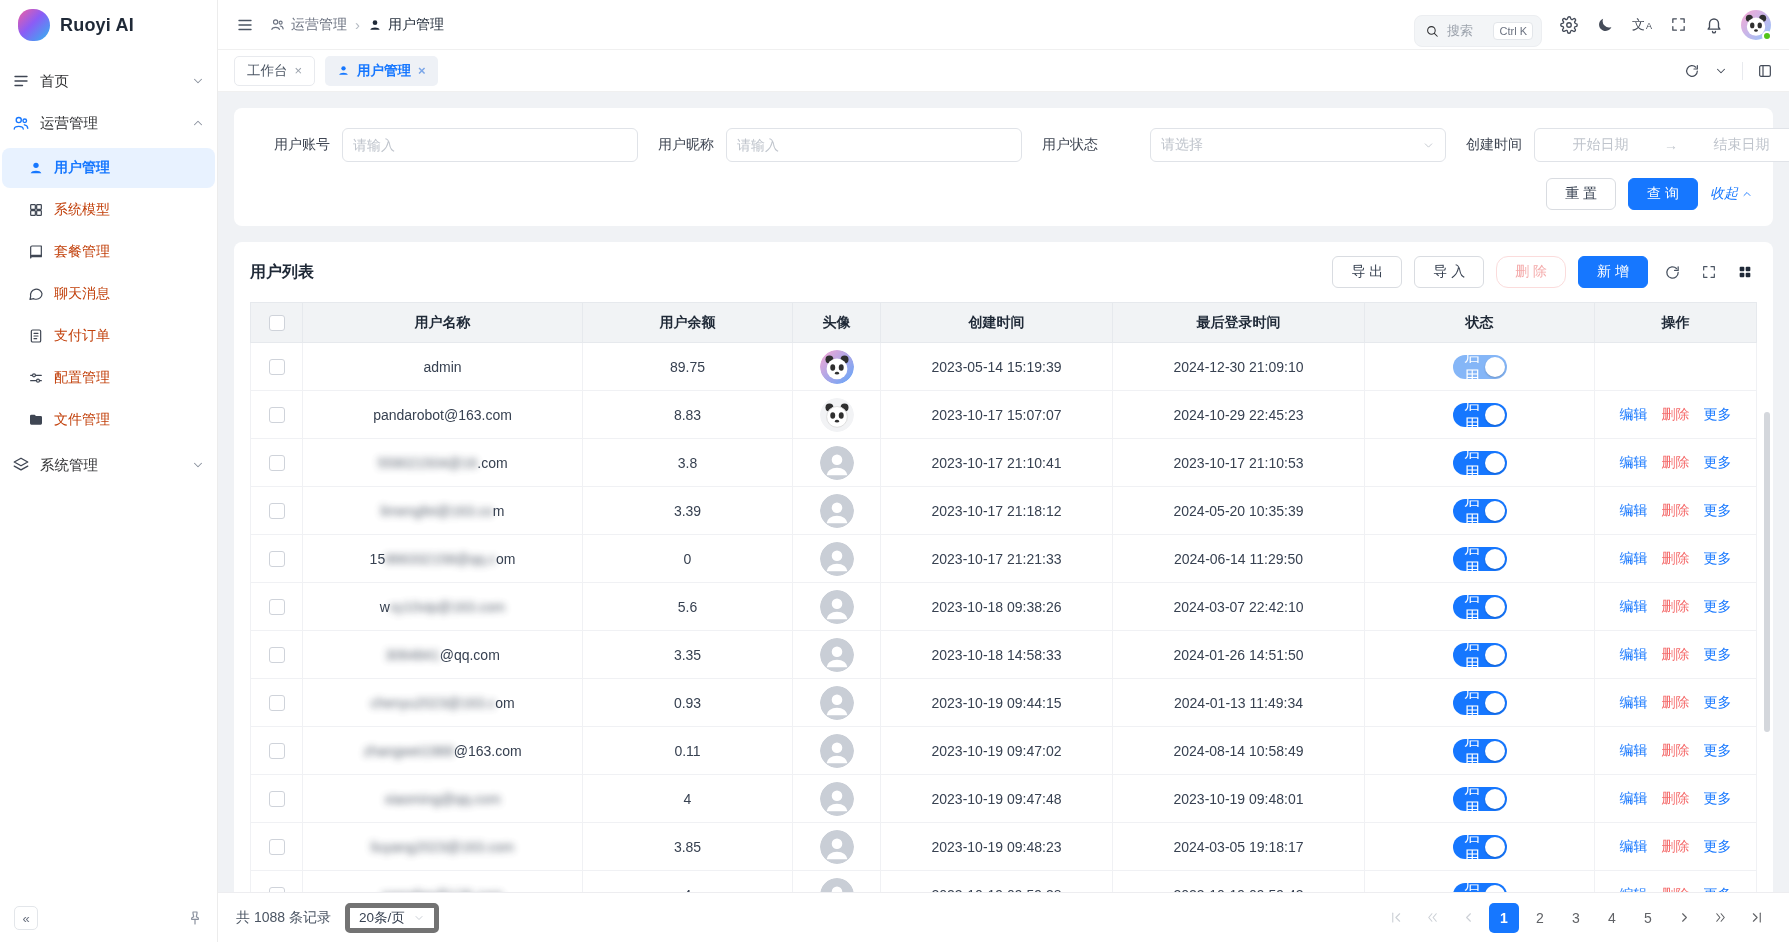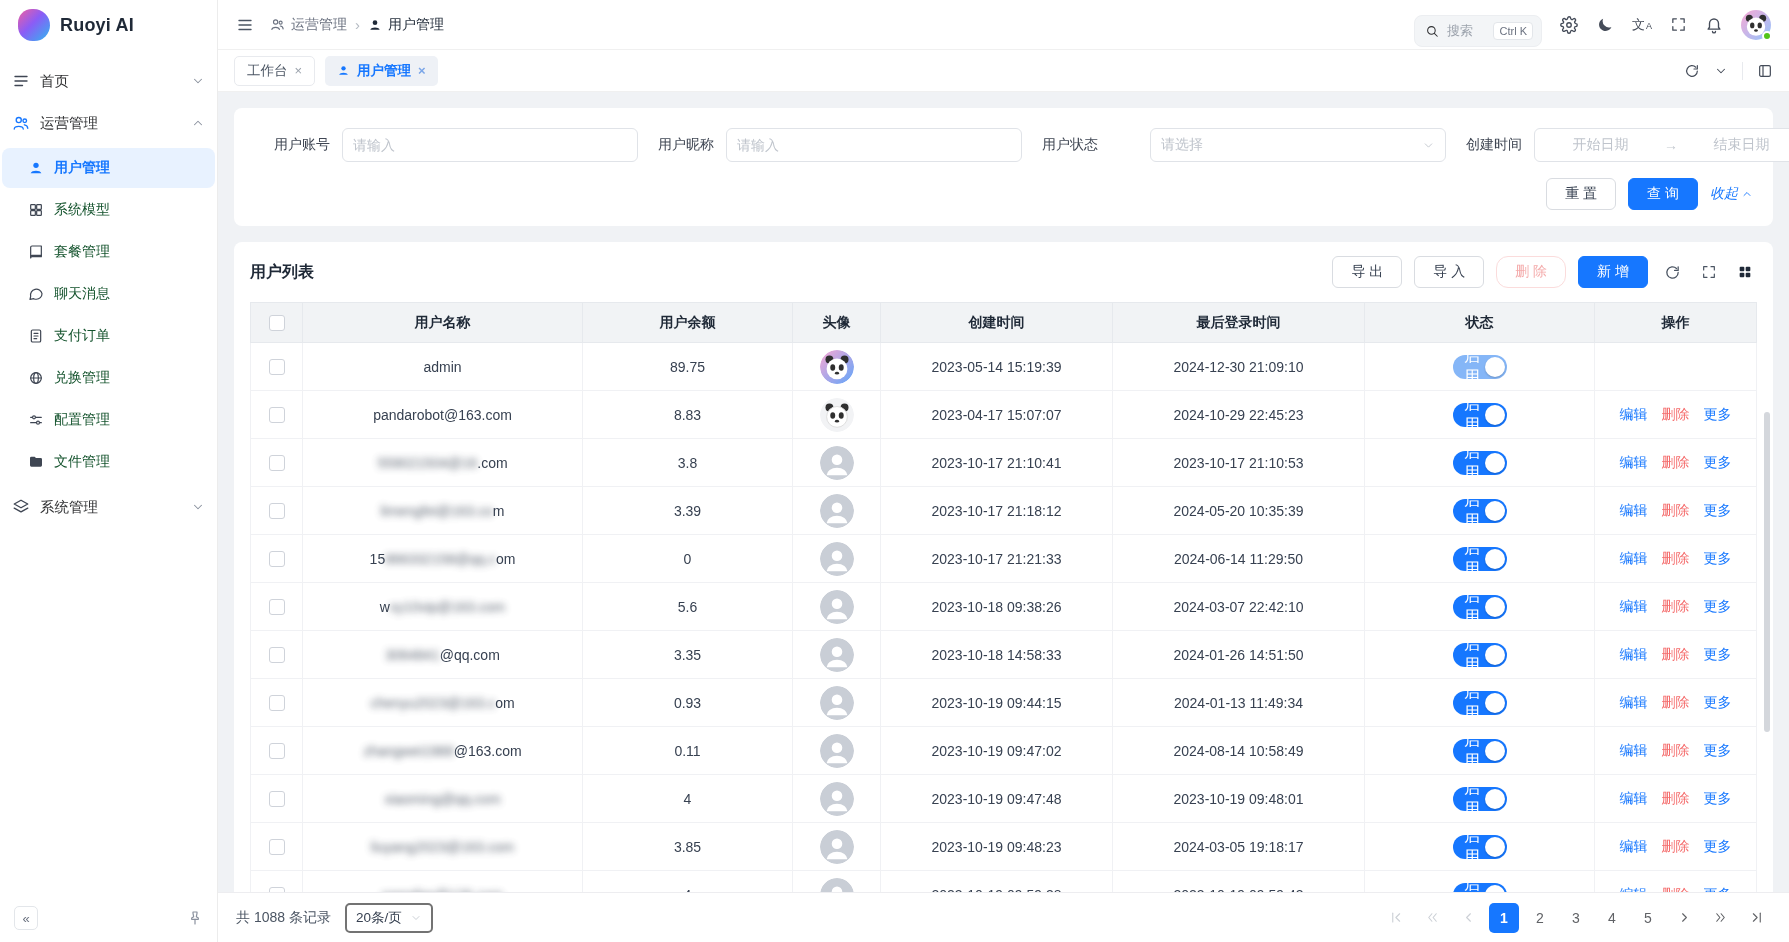--- a/index.html
+++ b/index.html
@@ -12,21 +12,21 @@
   .sidebar { width:218px; background:#fff; border-right:1px solid #ececec; display:flex; flex-direction:column; flex:none; }
   .logo { height:50px; display:flex; align-items:center; gap:10px; padding:0 18px; }
   .logo-mark { width:32px; height:32px; border-radius:46% 54% 52% 48%; background:linear-gradient(135deg,#f05fa0 0%,#8b5cf6 45%,#2fb7f0 100%); flex:none; }
   .logo-text { font-size:18px; font-weight:700; color:#1f2937; letter-spacing:.2px; }
   .nav { padding:10px 2px; flex:1; }
   .mi { height:42px; display:flex; align-items:center; gap:10px; padding:0 10px; border-radius:8px; color:#303133; cursor:pointer; font-size:14.5px; }
   .mi .ic { color:#3f4653; display:flex; }
   .mi.ops .ic { color:#1677ff; }
   .mi .chev { margin-left:auto; color:#8a919e; display:flex; }
   .submenu { padding:2px 0 2px 0; }
-  .smi { height:40px; display:flex; align-items:center; gap:10px; padding:0 10px 0 26px; border-radius:8px; color:#14532d; cursor:pointer; margin:2px 0; }
+  .smi { height:40px; display:flex; align-items:center; gap:10px; padding:0 10px 0 26px; border-radius:8px; color:#c2410c; cursor:pointer; margin:2px 0; }
   .smi .ic { color:#3f4653; display:flex; }
   .smi.active { background:#e8f2ff; color:#1677ff; font-weight:600; }
   .smi.active .ic { color:#1677ff; }
   .sidebar-footer { height:48px; display:flex; align-items:center; justify-content:space-between; padding:0 14px; }
   .collapse-btn { width:24px; height:24px; border:1px solid #e3e6ea; background:#fff; border-radius:5px; color:#6b7280; font-size:13px; line-height:1; cursor:pointer; }
   .pin { color:#8a919e; cursor:pointer; display:flex; }
 
   
   .main { flex:1; display:flex; flex-direction:column; min-width:0; }
 
@@ -102,21 +102,21 @@
   .switch-knob { width:20px; height:20px; border-radius:50%; background:#fff; flex:none; box-shadow:0 1px 2px rgba(0,0,0,.2); }
   td.actions a { margin:0 5px; cursor:pointer; text-decoration:none; }
   a.edit, a.more { color:#1677ff; }
   a.del { color:#f56c6c; }
 
   .vscrollbar { position:absolute; right:3px; top:170px; width:6px; height:320px; background:#d4d7dc; border-radius:3px; }
 
   
   .pagebar { height:50px; background:#fff; border-top:1px solid #ededf0; display:flex; align-items:center; padding:0 18px; }
   .total-text { color:#4b5563; }
-  .size-select { margin-left:14px; height:30px; border:2px solid #737373; border-radius:5px; display:flex; align-items:center; gap:8px; padding:0 9px; color:#374151; font-size:13.5px; cursor:pointer; background:#fff; }
+  .size-select { margin-left:14px; height:30px; border:5px solid #737373; border-radius:5px; display:flex; align-items:center; gap:8px; padding:0 9px; color:#374151; font-size:13.5px; cursor:pointer; background:#fff; }
   .pager { margin-left:auto; display:flex; align-items:center; gap:6px; }
   .pg-btn { width:30px; height:30px; border:none; background:none; border-radius:5px; display:flex; align-items:center; justify-content:center; color:#606266; cursor:pointer; font-size:14px; font-family:inherit; }
   .pg-btn.disabled { color:#ccd0d6; cursor:default; }
   .pg-btn.page.current { background:#1677ff; color:#fff; font-weight:600; }
   .pg-btn svg { width:15px; height:15px; }
 </style>
 </head>
 <body>
 
 <div class="app">
@@ -199,30 +199,20 @@
         <div class="smi">
           <span class="ic">
               <svg class="sv" width="16" height="16" viewBox="0 0 24 24">
                 <rect x="5" y="3" width="14" height="18" rx="2"></rect>
                 <line x1="9" y1="8" x2="15" y2="8"></line>
                 <line x1="9" y1="12" x2="15" y2="12"></line>
                 <line x1="9" y1="16" x2="13" y2="16"></line>
               </svg>
             </span>
           <span>支付订单</span>
-        </div>
-        <div class="smi">
-          <span class="ic">
-              <svg class="sv" width="16" height="16" viewBox="0 0 24 24">
-                <circle cx="12" cy="12" r="8"></circle>
-                <ellipse cx="12" cy="12" rx="3.5" ry="8"></ellipse>
-                <line x1="4" y1="12" x2="20" y2="12"></line>
-              </svg>
-            </span>
-          <span>兑换管理</span>
         </div>
         <div class="smi">
           <span class="ic">
               <svg class="sv" width="16" height="16" viewBox="0 0 24 24">
                 <line x1="4" y1="8" x2="20" y2="8"></line>
                 <circle cx="9" cy="8" r="2.2" fill="#fff"></circle>
                 <line x1="4" y1="16" x2="20" y2="16"></line>
                 <circle cx="15" cy="16" r="2.2" fill="#fff"></circle>
               </svg>
             </span>
@@ -526,21 +516,21 @@
                       <circle cx="18" cy="18" r="18" fill="#f2f3f5"></circle>
                       <circle cx="10" cy="10" r="4.2" fill="#2f2f2f"></circle>
                       <circle cx="26" cy="10" r="4.2" fill="#2f2f2f"></circle>
                       <circle cx="18" cy="20" r="11" fill="#fff" stroke="#dddddd"></circle>
                       <ellipse cx="13.5" cy="18.5" rx="2.6" ry="3.4" fill="#2f2f2f"></ellipse>
                       <ellipse cx="22.5" cy="18.5" rx="2.6" ry="3.4" fill="#2f2f2f"></ellipse>
                       <ellipse cx="18" cy="24.5" rx="2.2" ry="1.5" fill="#2f2f2f"></ellipse>
                     </svg>
                   </div>
                 </td>
-    <td>2023-04-17 15:07:07</td>
+    <td>2023-10-17 15:07:07</td>
     <td>2024-10-29 22:45:23</td>
     <td><span class="switch">
                     <span class="switch-label">启用</span>
                     <span class="switch-knob"></span>
                   </span></td>
     <td class="actions">
       <a class="edit">编辑</a>
       <a class="del">删除</a>
       <a class="more">更多</a>
     </td>

